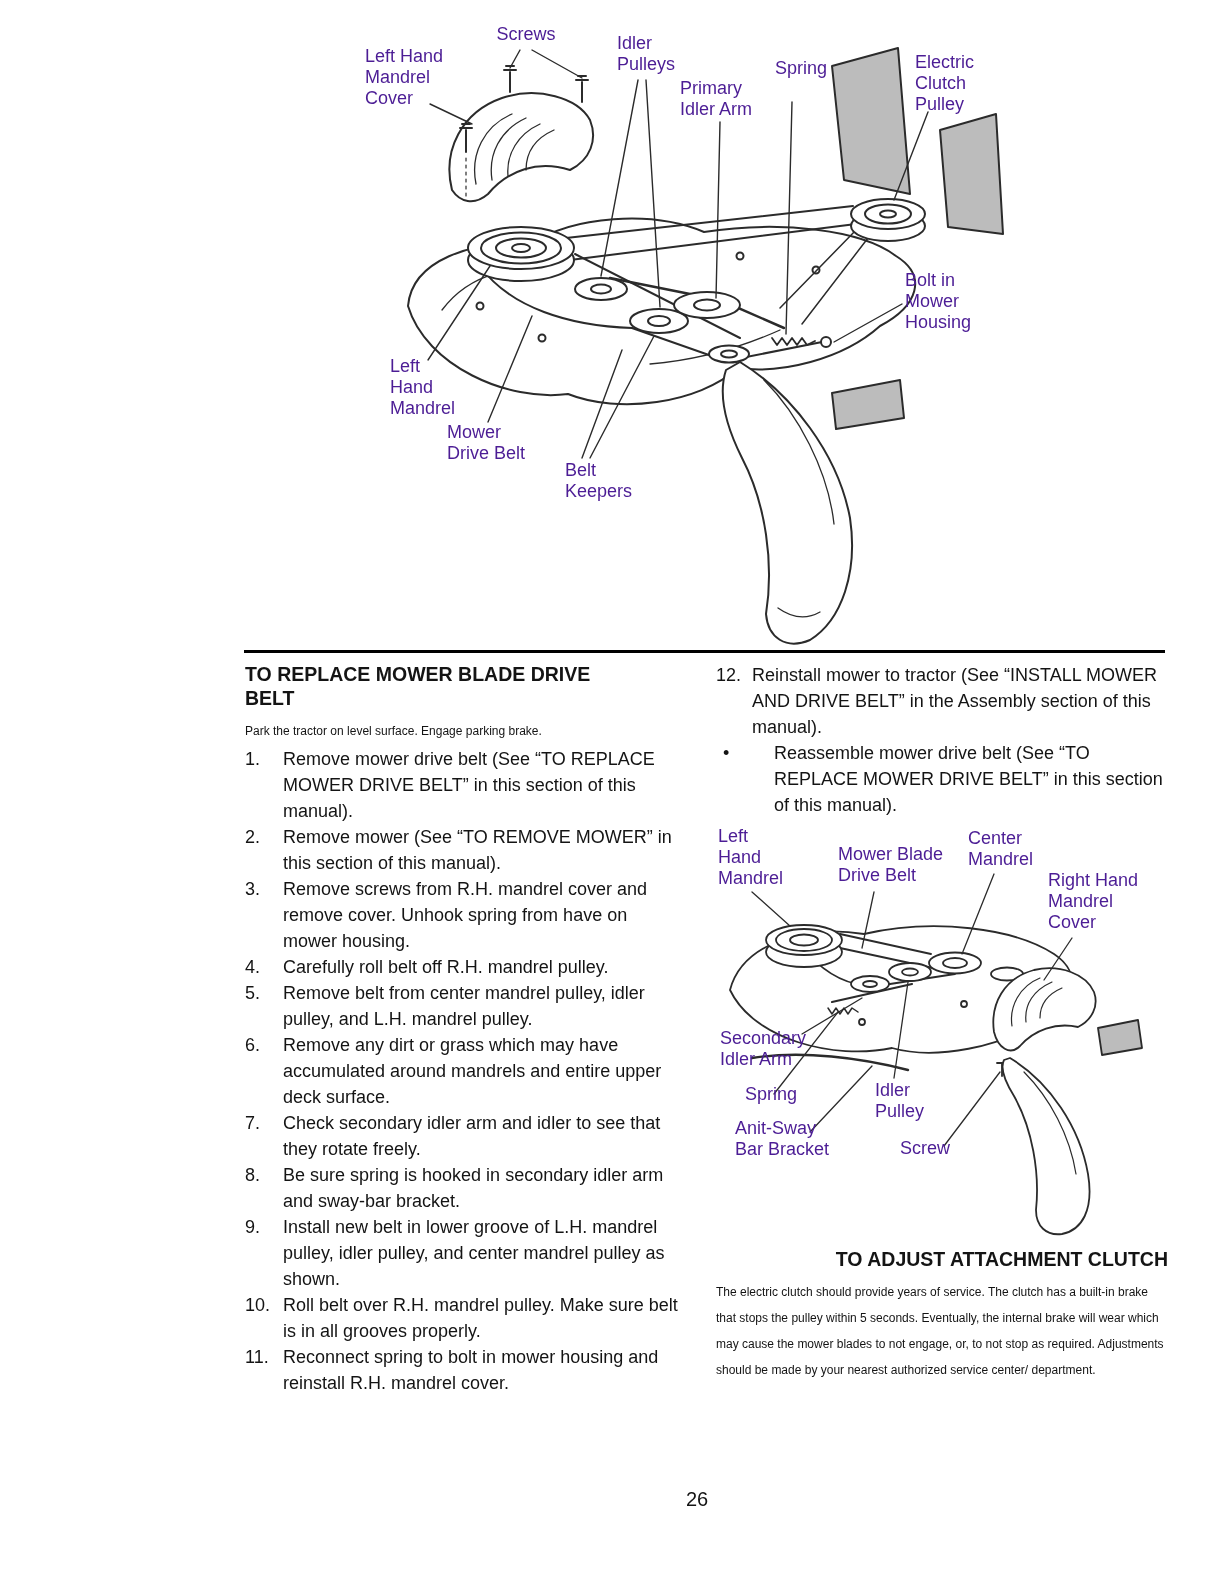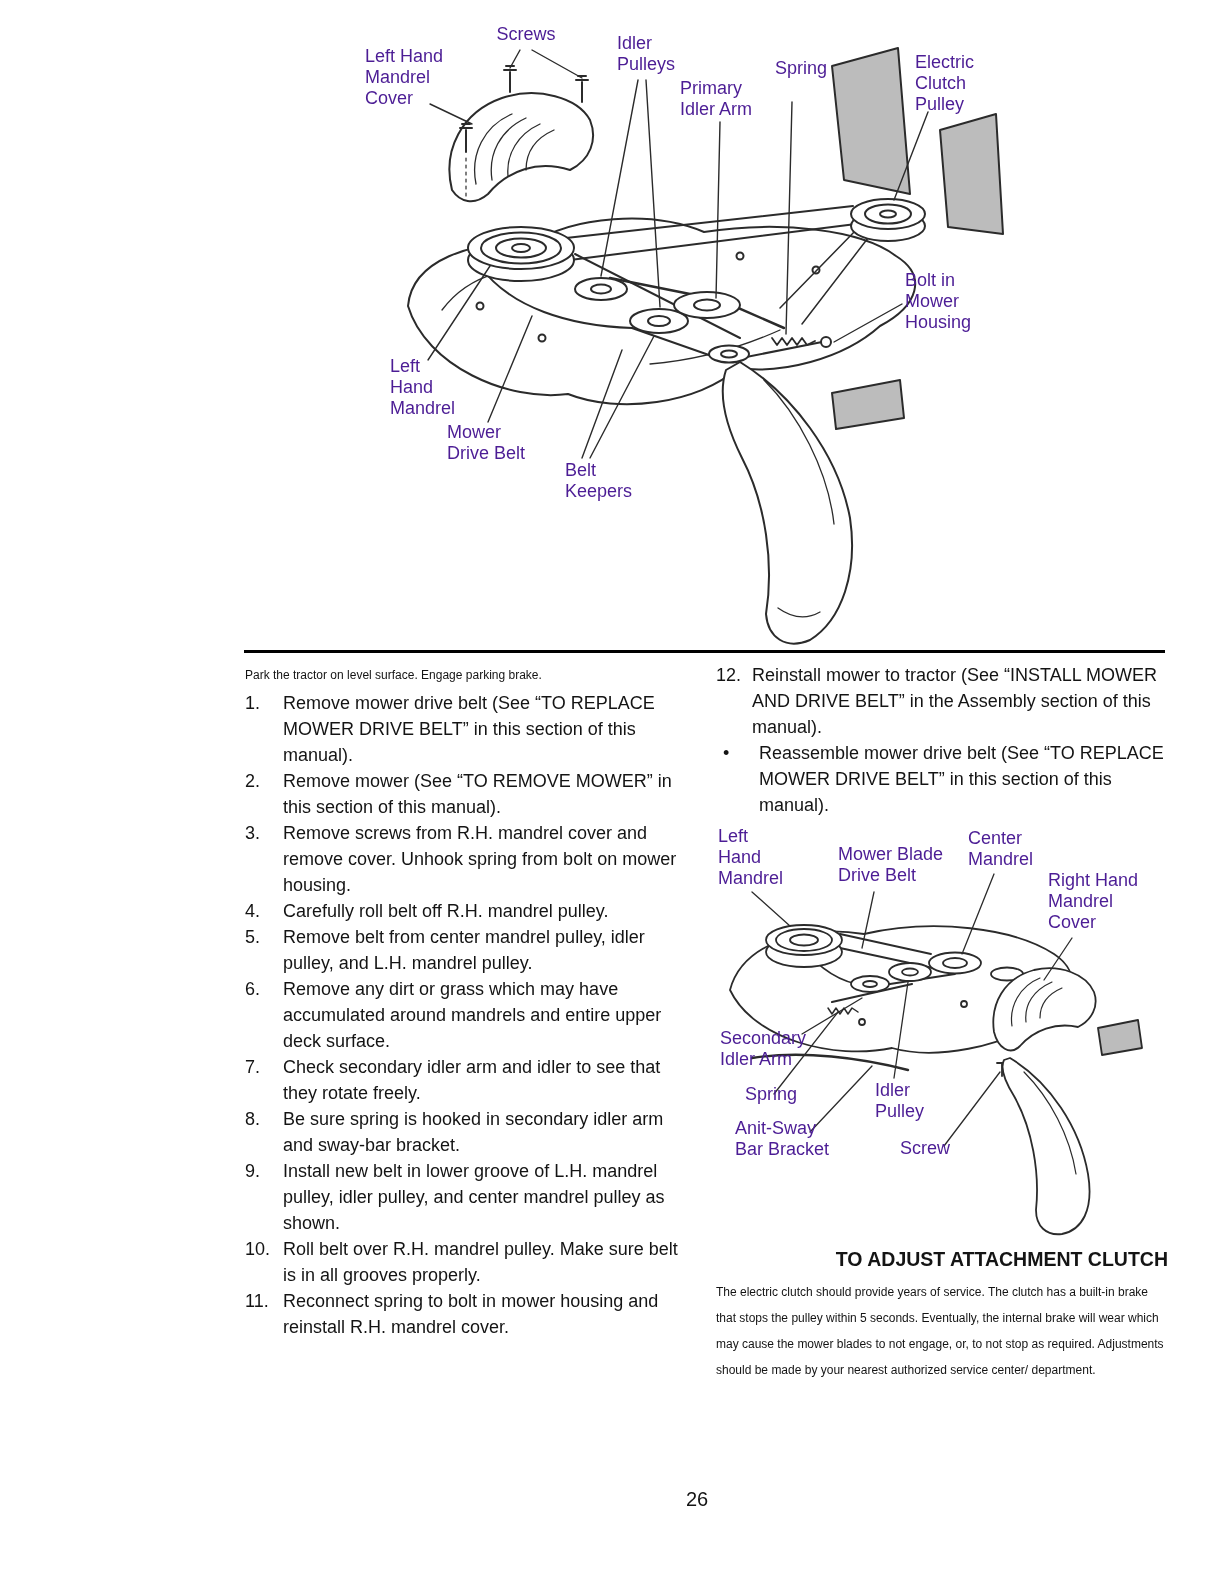--- a/index.html
+++ b/index.html
@@ -25,21 +25,21 @@
     font-size:19.5px;font-weight:bold;line-height:24px;margin:0 0 8px 0;white-space:pre-line;
   }
   .body-text{font-size:12px;line-height:26px;margin:0 0 2px 0;}
   .steps{margin-top:2px;}
   .step{display:flex;font-size:18px;line-height:26px;}
   .step .n{flex:0 0 38px;}
   .step .t{flex:1;}
   .col-right .step .n{flex:0 0 36px;}
   .bullet-row{display:flex;font-size:18px;line-height:26px;}
   .bullet-row .g{flex:0 0 36px;padding-left:7px;}
-  .bullet-row .t{flex:1;}
+  .bullet-row .t{flex:1;margin-left:15px;}
   .clutch-heading{font-size:19.5px;font-weight:bold;line-height:24px;margin:10px 0 8px 0;text-align:right;}
   .page-num{position:absolute;left:662px;top:1488px;width:70px;text-align:center;font-size:20px;}
 </style>
 </head>
 <body>
 
 <div class="page">
 
   <div class="diagram" id="diagram-top">
     <svg viewBox="0 0 1012 645" width="1012" height="645">
@@ -149,33 +149,35 @@
 Mandrel</div>
     <div class="dlabel" style="left:267px;top:414px;">Mower
 Drive Belt</div>
     <div class="dlabel" style="left:385px;top:452px;">Belt
 Keepers</div>
   </div>
 
   <div class="rule"></div>
 
   <div class="col-left">
+    <h2 class="heading">TO REPLACE MOWER BLADE DRIVE
+BELT</h2>
     <p class="body-text">Park the tractor on level surface.  Engage parking brake.</p>
     <div class="steps">
       <div class="step">
           <span class="n">1.</span>
           <span class="t">Remove mower drive belt (See “TO REPLACE MOWER DRIVE BELT” in this section of this manual).</span>
         </div>
       <div class="step">
           <span class="n">2.</span>
           <span class="t">Remove mower (See “TO REMOVE MOWER” in this section of this manual).</span>
         </div>
       <div class="step">
           <span class="n">3.</span>
-          <span class="t">Remove screws from R.H. mandrel cover and remove cover.  Unhook spring from bolt on mower housing.</span>
+          <span class="t">Remove screws from R.H. mandrel cover and remove cover.  Unhook spring from have on mower housing.</span>
         </div>
       <div class="step">
           <span class="n">4.</span>
           <span class="t">Carefully roll belt off R.H. mandrel pulley.</span>
         </div>
       <div class="step">
           <span class="n">5.</span>
           <span class="t">Remove belt from center mandrel pulley, idler pulley, and L.H. mandrel pulley.</span>
         </div>
       <div class="step">

